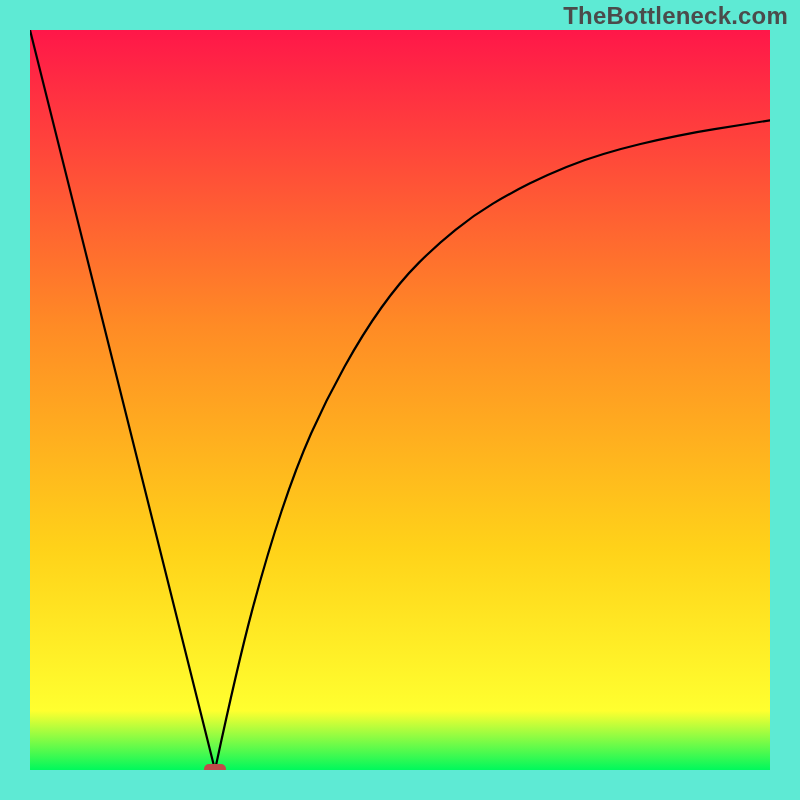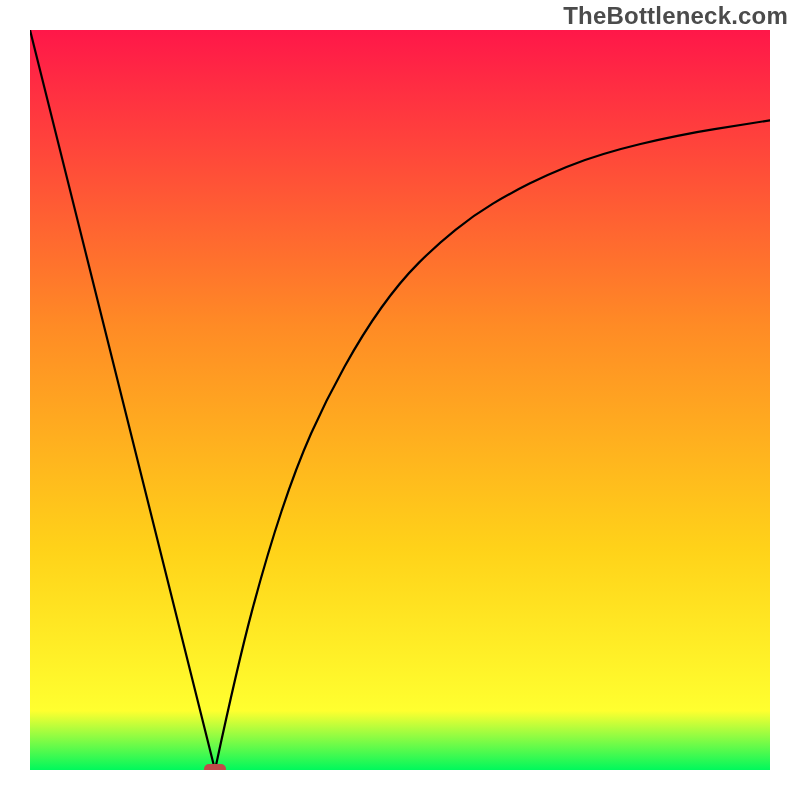--- a/index.html
+++ b/index.html
@@ -8,21 +8,21 @@
     width: 800px;
     height: 800px;
     background: #000;
     overflow: hidden;
     font-family: Arial, Helvetica, sans-serif;
   }
   .frame {
     position: relative;
     width: 800px;
     height: 800px;
-    background: #ffffff;
+    background: #5eead4;
   }
   .attribution {
     position: absolute;
     top: 2px;
     right: 12px;
     color: #4b4b4b;
     font-size: 24px;
     font-weight: 600;
     letter-spacing: 0.2px;
   }

